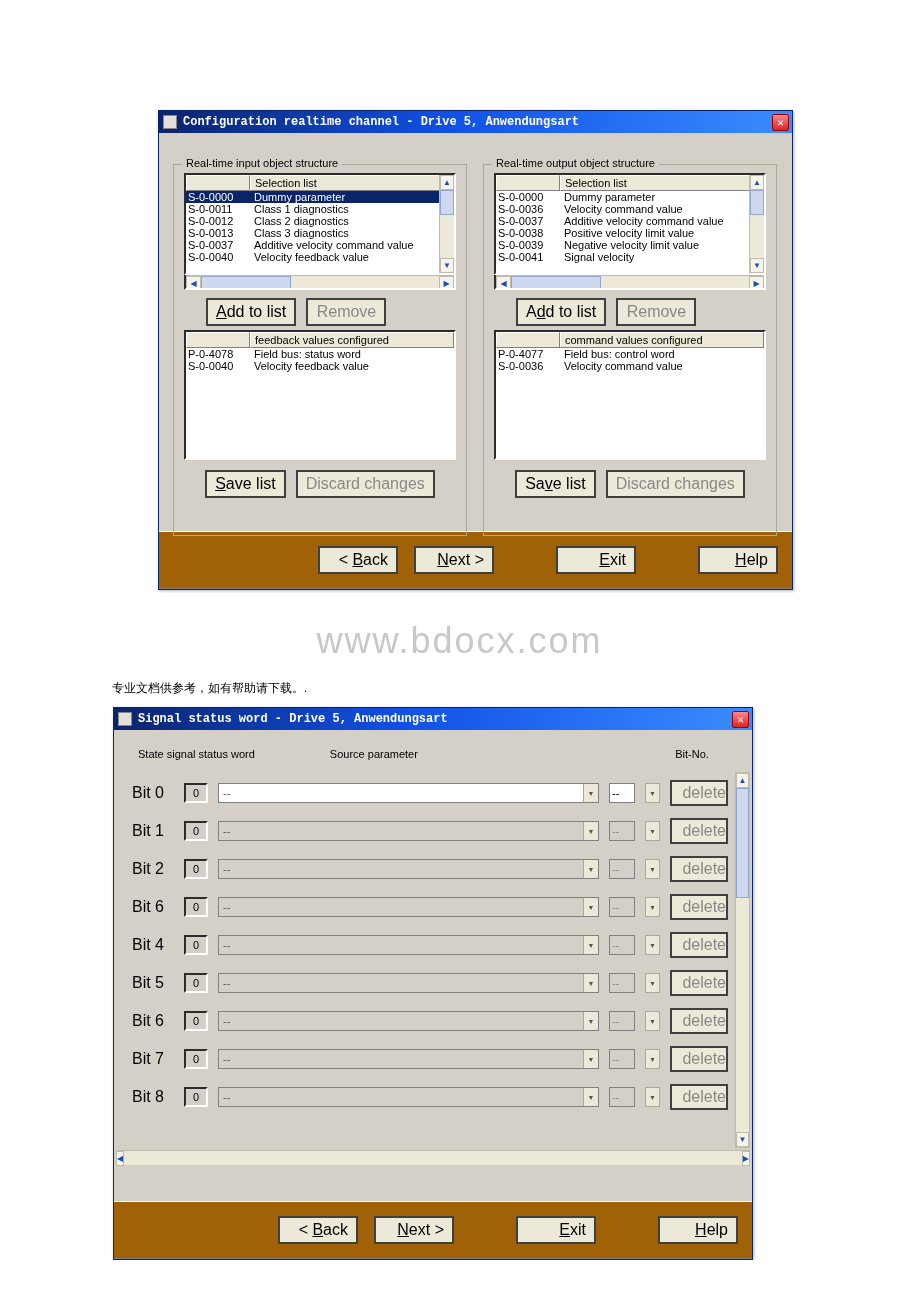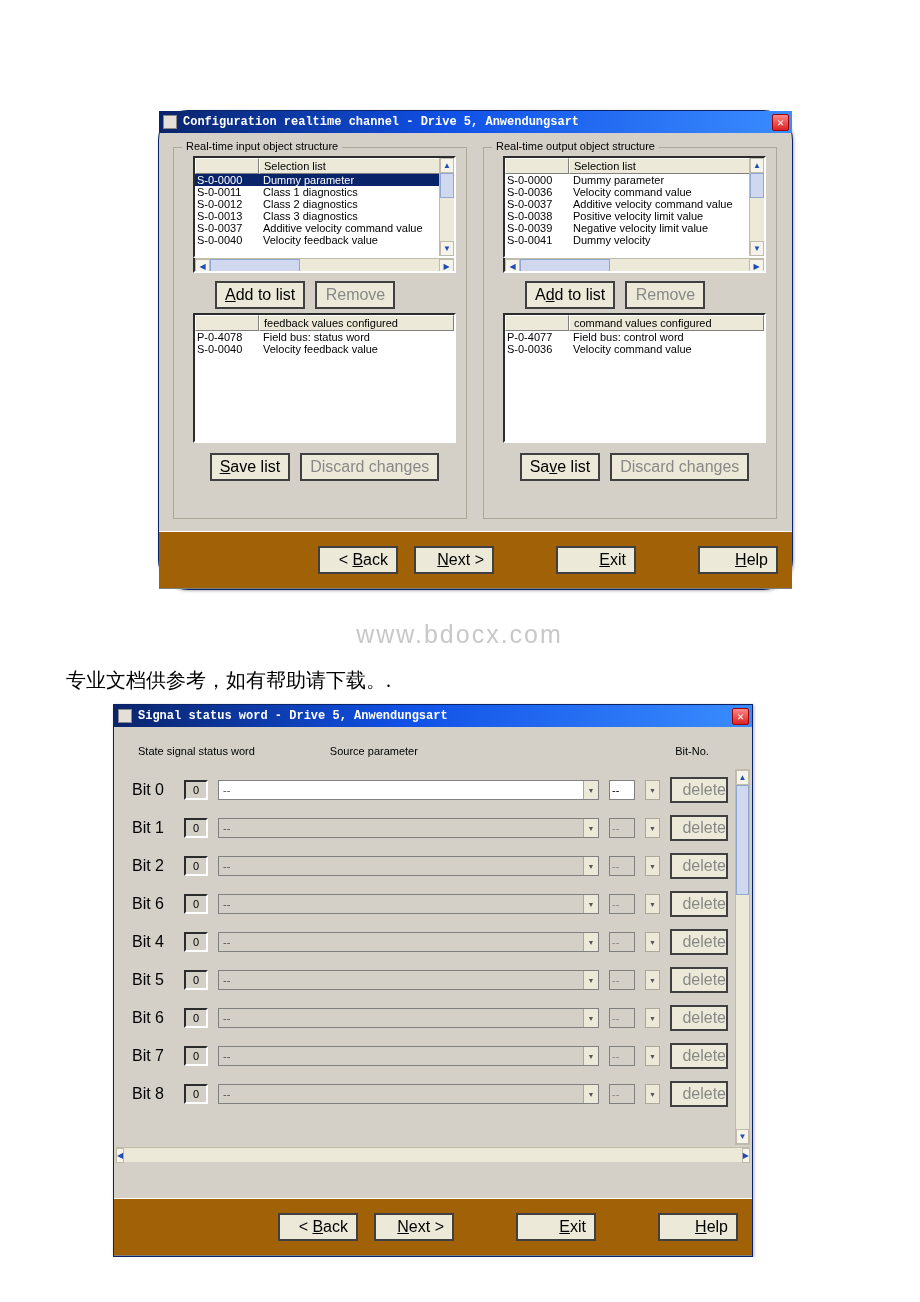--- a/index.html
+++ b/index.html
@@ -4,21 +4,21 @@
 <style>
   * { box-sizing: border-box; margin: 0; padding: 0; }
   body { font-family: Tahoma, Arial, sans-serif; font-size: 11px; background: #fff; width: 920px; }
   .canvas { width: 920px; position: relative; padding-top: 110px; }
   .window {
     position: relative;
     border: 1px solid #0a246a;
     background: #d4d0c8;
     box-shadow: 1px 1px 3px rgba(0,0,0,0.3);
   }
-  .win1 { width: 635px; margin-left: 158px; border-radius: 30px; }
+  .win1 { width: 635px; margin-left: 158px; }
   .win2 { width: 640px; margin-left: 113px; }
   .titlebar {
     height: 22px;
     background: linear-gradient(to right, #0a246a 0%, #1050e6 45%, #3a8cff 100%);
     display: flex;
     align-items: center;
     padding: 0 3px 0 4px;
     color: #fff;
     font-family: "Courier New", monospace;
     font-weight: bold;
@@ -34,22 +34,23 @@
     background: linear-gradient(#f88,#d22);
     border: 1px solid #900;
     border-radius: 2px;
     display: flex; align-items: center; justify-content: center;
     color: #fff; font-weight: bold; font-size: 11px; cursor:pointer;
   }
   .body { padding: 14px 14px 12px 14px; }
   .fieldset {
     border: 1px solid #aca899;
     position: relative;
-    padding: 8px 10px 10px 19px;
+    padding: 8px 10px 10px 10px;
     margin-bottom: 14px;
+    margin-top: 17px;
   }
   .fieldset.abs { position: absolute; top: 0; margin-bottom:0; }
   .legend {
     position: absolute; top: -8px; left: 8px;
     background: #d4d0c8;
     padding: 0 4px;
     font-size: 11px;
   }
   .two-col { position: relative; height: 372px; }
   .col-left { left: 0; width: 294px; height: 372px; }
@@ -108,29 +109,29 @@
     border-bottom: 1px solid #808080;
     padding: 14px 14px 14px 0;
     display:flex; justify-content:flex-end; gap: 16px;
     background:#a16207;
   }
   .navspacer { width: 30px; }
 
   .watermark {
     color: #c8c8c8;
     font-family: Arial;
-    font-size: 25px;
+    font-size: 36px;
     letter-spacing: 2px;
     text-align: center;
     margin: 30px 1px 18px 0;
   }
   .caption-cn {
     font-family: SimSun, "宋体", serif;
-    font-size: 20px;
-    margin-left: 66px;
+    font-size: 12px;
+    margin-left: 112px;
     margin-bottom: 10px;
   }
 
   
   .sig-header { display:flex; padding: 16px 0 10px 0; font-size:11px; }
   .sig-header .h1 { width:200px; margin-left:24px;}
   .sig-header .h2 { width:260px; }
   .sig-header .h3 { width:80px; margin-left:96px;}
   .sig-body { position:relative; background:#d4d0c8; height: 380px; padding-left:18px; }
   .sig-scroll-v { position:absolute; right:2px; top:2px; bottom:2px; width:15px; background:#ece9d8; border:1px solid #c0bbaa; display:flex; flex-direction:column;}
@@ -275,21 +276,21 @@
                 <div class="list-row">
                   <span class="c1">S-0-0038</span>
                   <span>Positive velocity limit value</span>
                 </div>
                 <div class="list-row">
                   <span class="c1">S-0-0039</span>
                   <span>Negative velocity limit value</span>
                 </div>
                 <div class="list-row">
                   <span class="c1">S-0-0041</span>
-                  <span>Dummy velocity</span>
+                  <span>Signal velocity</span>
                 </div>
               </div>
             <div class="scrollbar-v">
               <div class="scroll-btn">▲</div>
               <div class="scroll-track">
                   <div class="scroll-thumb" style="top:0;height:25px;"></div>
                 </div>
               <div class="scroll-btn">▼</div>
             </div>
           </div>

